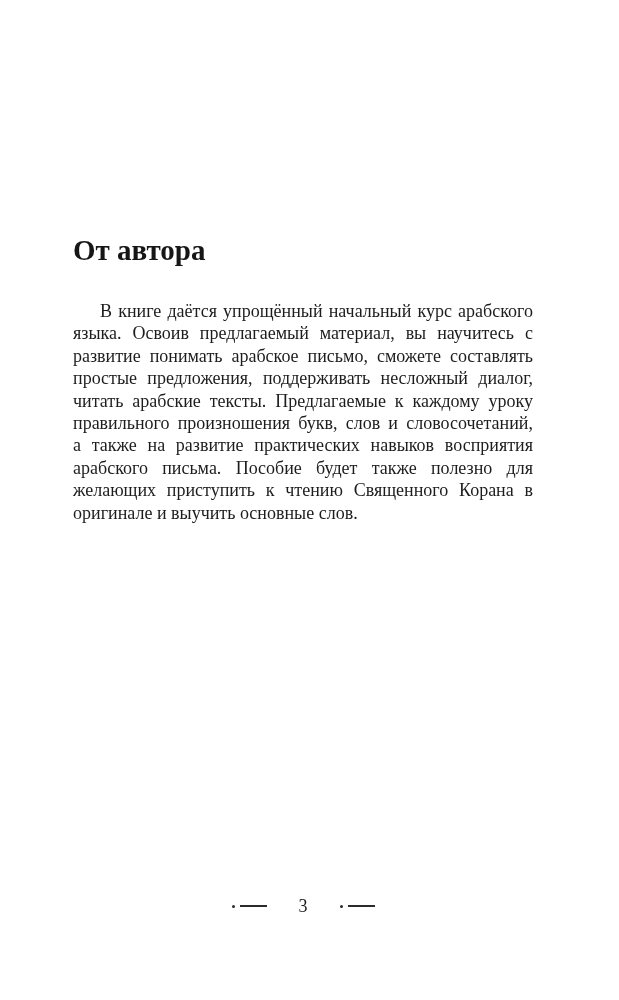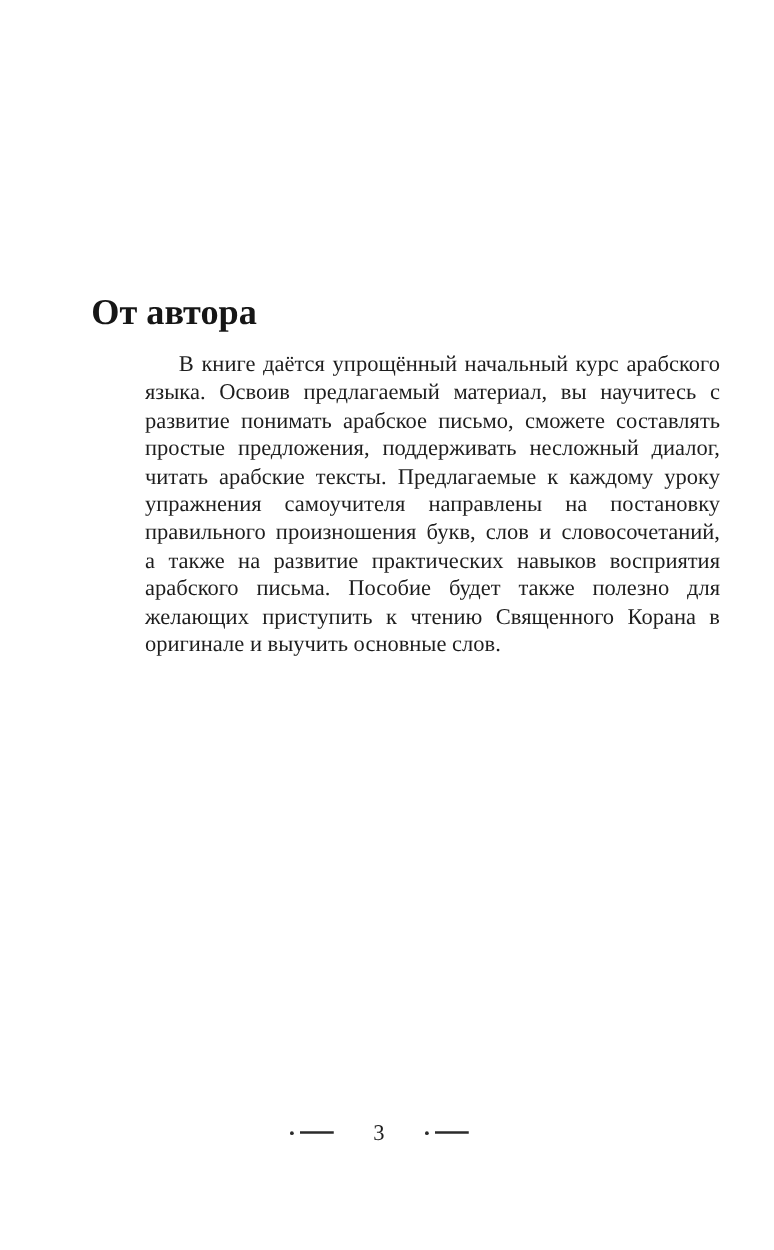--- a/index.html
+++ b/index.html
@@ -28,24 +28,23 @@
     left: 0;
     width: 100%;
     margin: 0;
     font-size: 29px;
     line-height: 29px;
     font-weight: bold;
     color: #161616;
   }
   .paragraph {
     position: absolute;
-    top: 280px;
+    top: 300px;
     left: 0;
     width: 460px;
-    margin-left: 43px;
   }
   .paragraph .line {
     font-size: 18px;
     line-height: 22.4px;
     text-align: justify;
     text-align-last: justify;
     white-space: normal;
     color: #1d1d1d;
   }
   .paragraph .line.first {
@@ -93,21 +92,20 @@
 <div class="page">
 
   <h1 class="page-title">От автора</h1>
 
   <div class="paragraph">
     <div class="line first">В книге даётся упрощённый начальный курс арабского</div>
     <div class="line">языка. Освоив предлагаемый материал, вы научитесь с</div>
     <div class="line">развитие понимать арабское письмо, сможете составлять</div>
     <div class="line">простые предложения, поддерживать несложный диалог,</div>
     <div class="line">читать арабские тексты. Предлагаемые к каждому уроку</div>
-    <div class="line">упражнения самоучителя направлены на постановку</div>
     <div class="line">правильного произношения букв, слов и словосочетаний,</div>
     <div class="line">а также на развитие практических навыков восприятия</div>
     <div class="line">арабского письма. Пособие будет также полезно для</div>
     <div class="line">желающих приступить к чтению Священного Корана в</div>
     <div class="line last">оригинале и выучить основные слов.</div>
   </div>
 
   <div class="footer">
     <span class="ornament">
       <span class="dot"></span>

